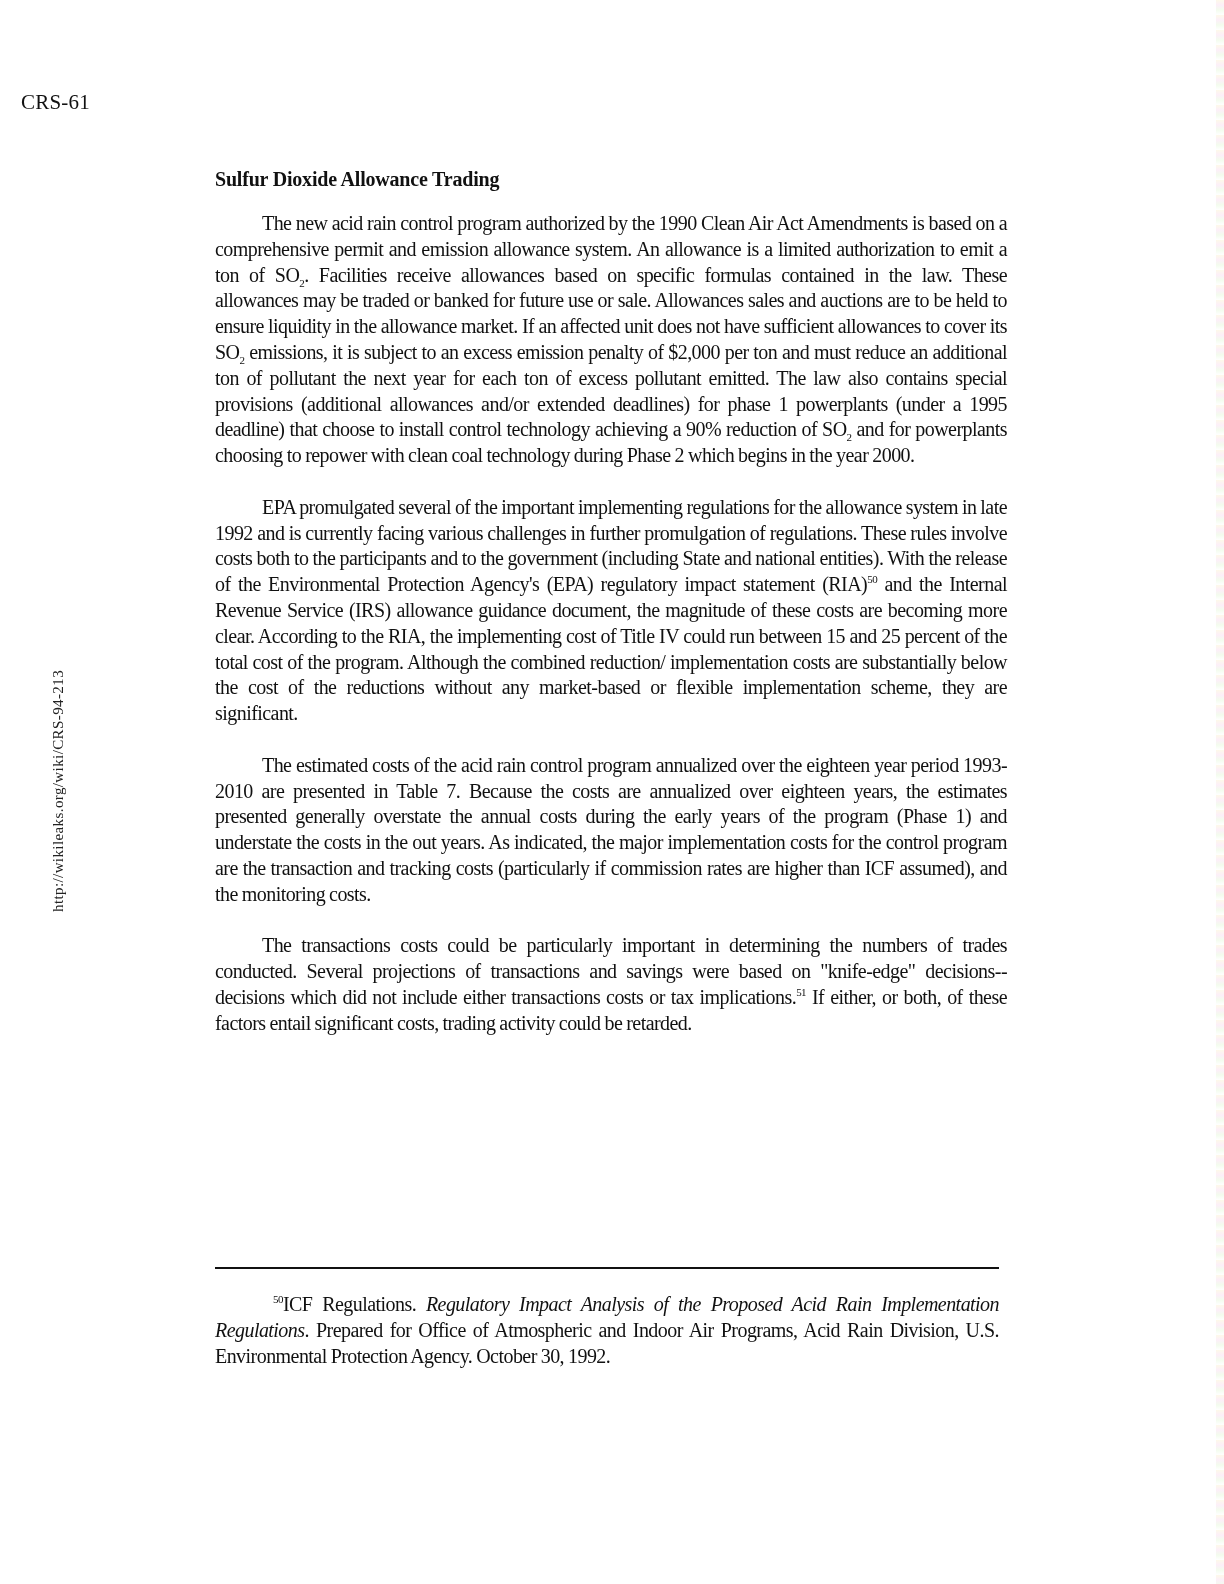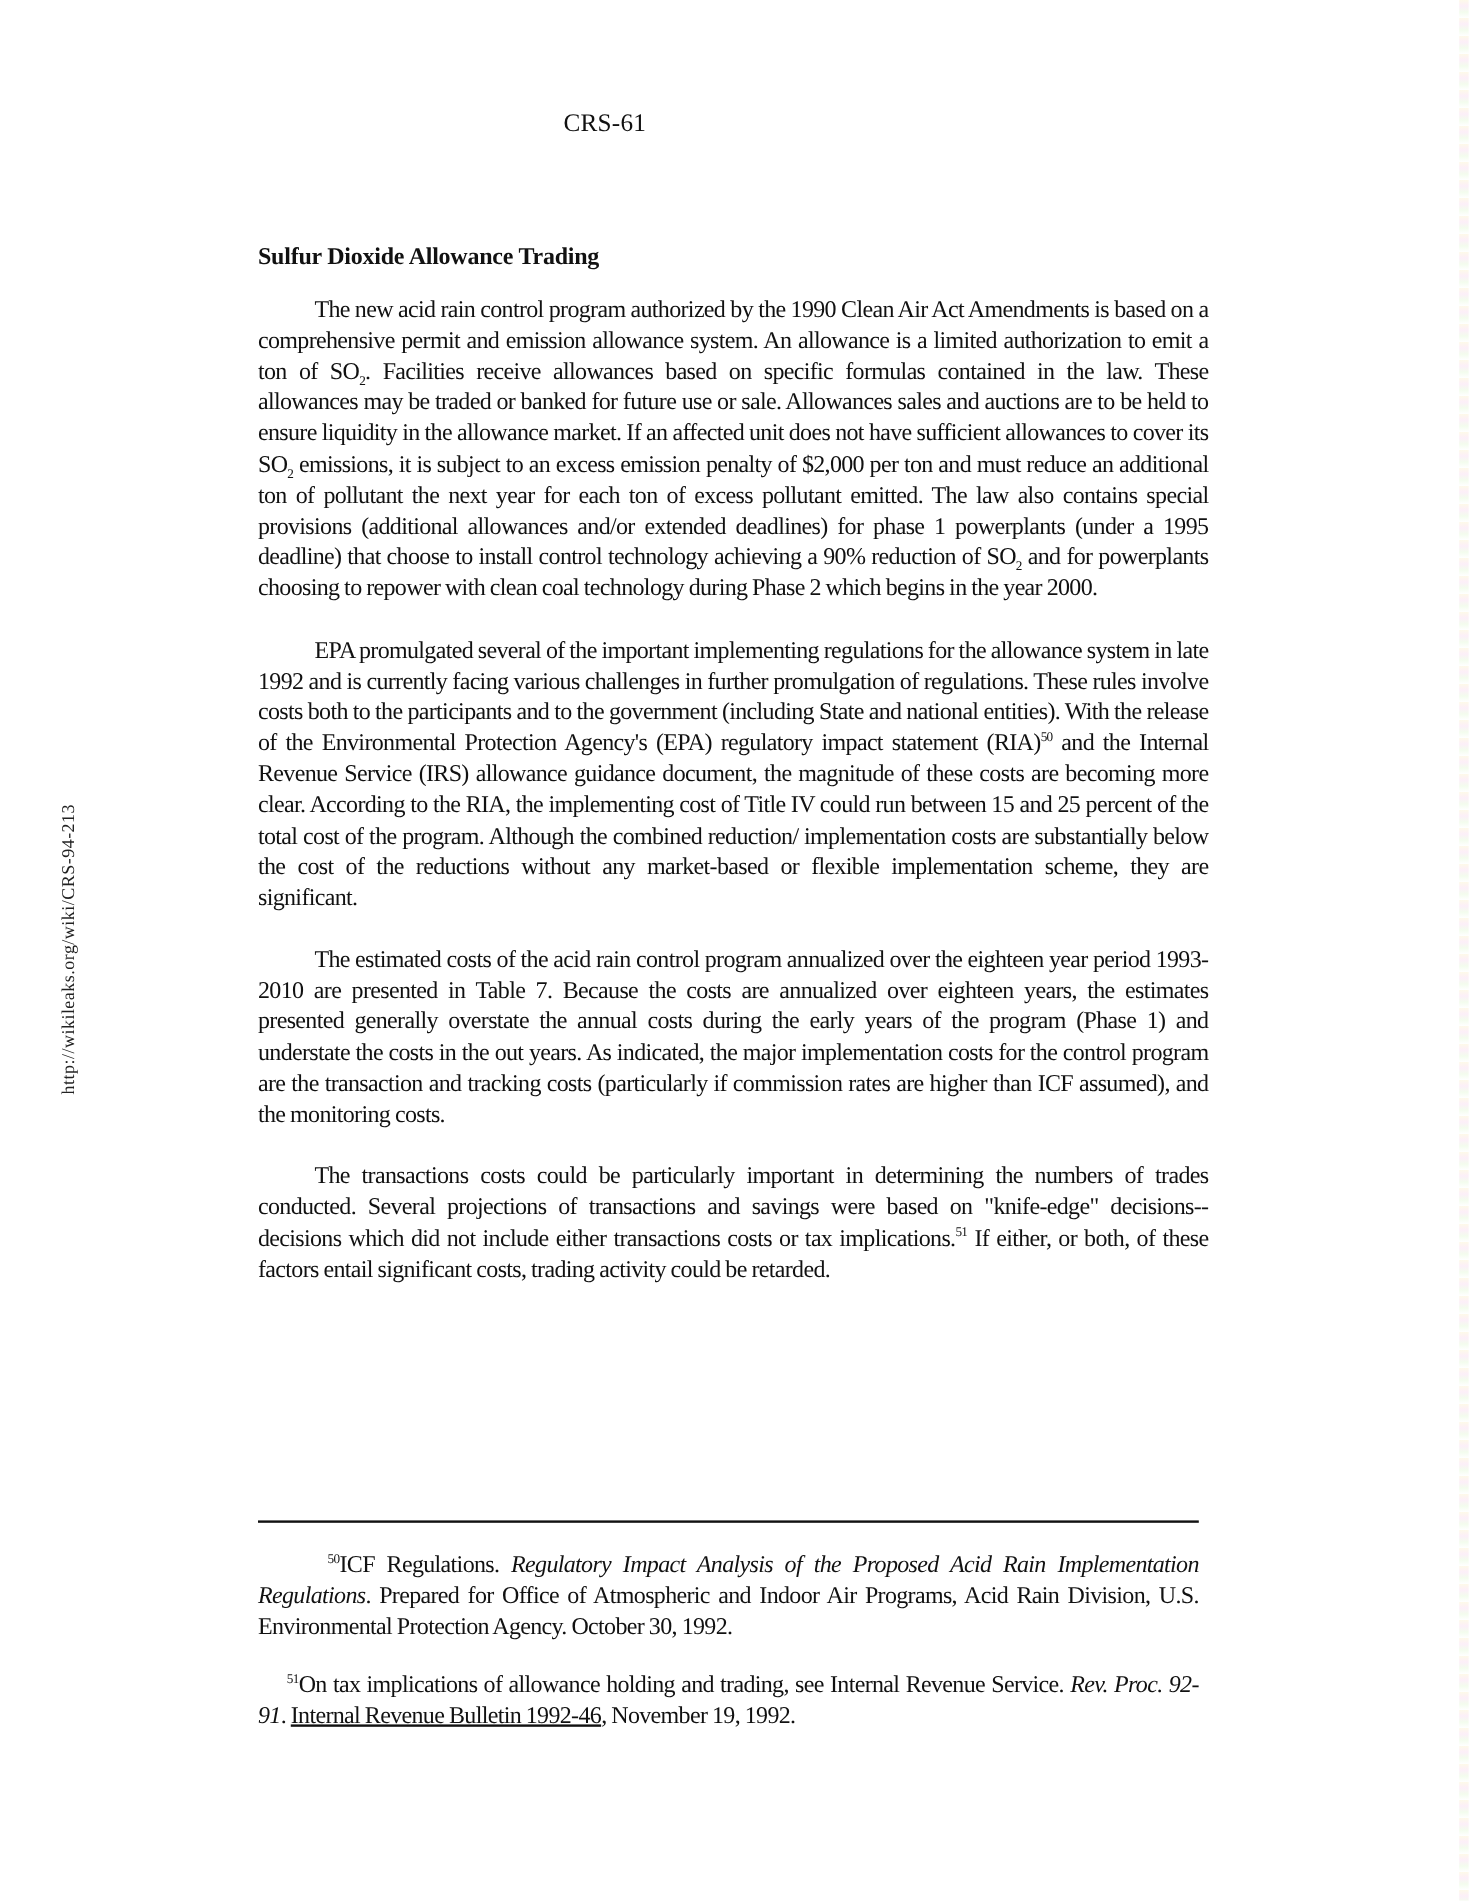--- a/index.html
+++ b/index.html
@@ -13,23 +13,24 @@
       position: relative;
       overflow: hidden;
       font-family: "Liberation Serif", "DejaVu Serif", serif;
       color: #111111;
     }
     .page-header {
       position: absolute;
       top: 90px;
       left: 0;
       width: 1008px;
-      text-align: center;
+      text-align: left;
       font-size: 21px;
       letter-spacing: 0.2px;
+      padding-left: 21px;
     }
     .side-url {
       position: absolute;
       left: 50px;
       top: 912px;
       transform-origin: 0 0;
       transform: rotate(-90deg);
       font-size: 15px;
       white-space: nowrap;
       color: #222;
@@ -42,21 +43,20 @@
       width: 8px;
       height: 1584px;
       background: repeating-linear-gradient(180deg, #fdf7e0 0px, #fbe8f6 5px, #eefbe6 10px, #ffffff 15px);
       opacity: 0.7;
     }
     .content {
       position: absolute;
       left: 215px;
       top: 168px;
       width: 792px;
-      margin-top: 35px;
     }
     h2.section-heading {
       font-size: 20px;
       font-weight: bold;
       margin: 0 0 20px 0;
       letter-spacing: -0.2px;
     }
     p.body-para {
       font-size: 20px;
       line-height: 25.8px;
@@ -118,14 +118,13 @@
   <p class="body-para">The estimated costs of the acid rain control program annualized over the eighteen year period 1993-2010 are presented in Table 7. Because the costs are annualized over eighteen years, the estimates presented generally overstate the annual costs during the early years of the program (Phase 1) and understate the costs in the out years. As indicated, the major implementation costs for the control program are the transaction and tracking costs (particularly if commission rates are higher than ICF assumed), and the monitoring costs.</p>
 
   <p class="body-para"><span>The transactions costs could be particularly important in determining the numbers of trades conducted. Several projections of transactions and savings were based on "knife-edge" decisions--decisions which did not include either transactions costs or tax implications.</span><sup>51</sup><span> If either, or both, of these factors entail significant costs, trading activity could be retarded.</span></p>
 </div>
 
 <div class="footnote-rule"></div>
 
 <div class="footnotes">
   <p class="footnote"><sup>50</sup><span>ICF Regulations. </span><span class="ital">Regulatory Impact Analysis of the Proposed Acid Rain Implementation Regulations</span><span>. Prepared for Office of Atmospheric and Indoor Air Programs, Acid Rain Division, U.S. Environmental Protection Agency. October 30, 1992.</span></p>
 
-  <p class="footnote fn51"><sup>51</sup><span>On tax implications of allowance holding and trading, see Internal Revenue Service. </span><span class="ital">Rev. Proc. 92-91</span><span>. </span><span class="uline">Internal Revenue Bulletin 1992-46</span><span>, November 19, 1992.</span></p>
 </div>
 
 </body></html>

